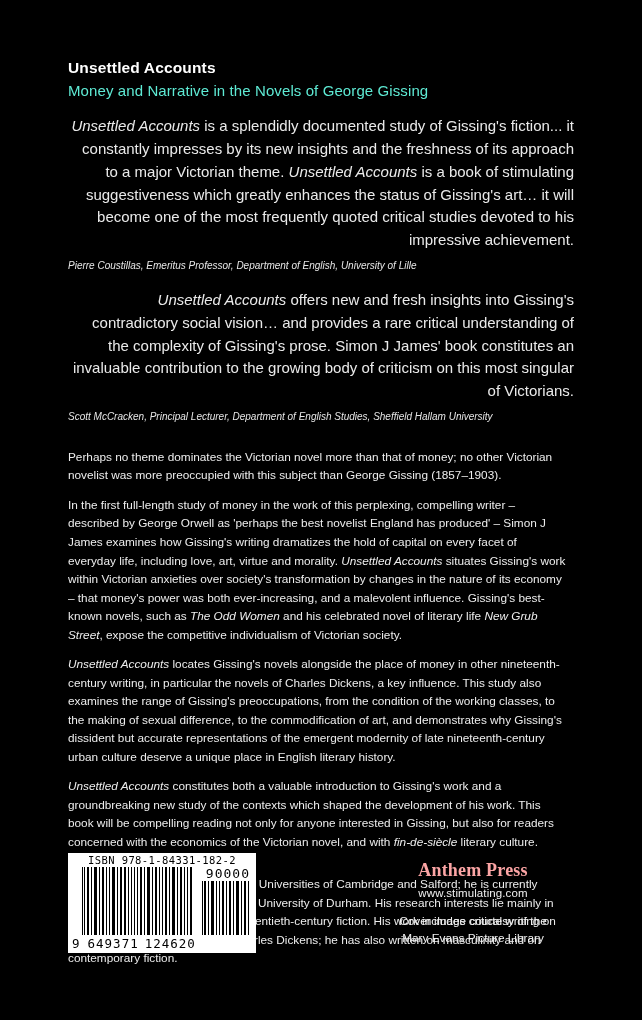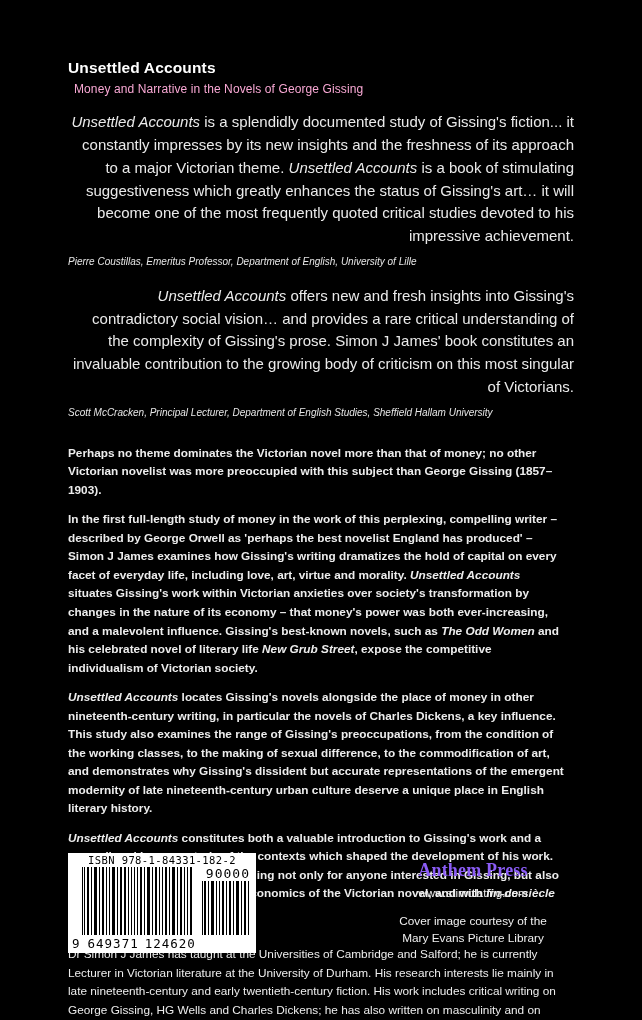--- a/index.html
+++ b/index.html
@@ -35,26 +35,26 @@
 
   .title {
     font-size: 15.5px;
     font-weight: bold;
     letter-spacing: 0.15px;
     line-height: 1.35;
     margin: 0 0 2px 0;
     color: #ffffff;
   }
   .subtitle {
-    font-size: 12px;
+    font-size: 15px;
     font-weight: normal;
     letter-spacing: 0.1px;
     line-height: 1.35;
-    margin: 0 0 14px 6px;
-    color: #f9a8d4;
+    margin: 0 0 14px 0;
+    color: #5eead4;
   }
 
   .blurb {
     font-size: 15px;
     line-height: 1.52;
     margin: 0 0 6px 0;
     color: #eaeaea;
     text-align: right;
   }
   .blurb .bt { font-style: italic; }
@@ -68,21 +68,20 @@
   }
 
   .gap-sm { height: 8px; }
   .gap-md { height: 13px; }
 
   .body-p {
     font-size: 11.8px;
     line-height: 1.57;
     margin: 0 7px 11px 0;
     color: #ededed;
-    font-weight: bold;
   }
   .body-p .bt { font-style: italic; }
 
   .bio-p {
     font-size: 11.8px;
     line-height: 1.57;
     margin: 0;
     color: #ededed;
   }
   .bio-p .nm { font-weight: normal; }
@@ -163,21 +162,21 @@
     top: 860px;
     width: 250px;
     text-align: center;
   }
   .pub-name {
     font-family: "Liberation Serif", serif;
     font-weight: bold;
     font-size: 18px;
     letter-spacing: 0.2px;
     margin: 0 0 6px 0;
-    color: #8b5cf6;
+    color: #fca5a5;
   }
   .pub-url {
     font-size: 11.5px;
     margin: 0 0 14px 0;
     color: #f0f0f0;
     letter-spacing: 0.1px;
   }
   .pub-credit {
     font-size: 11.8px;
     line-height: 1.42;

